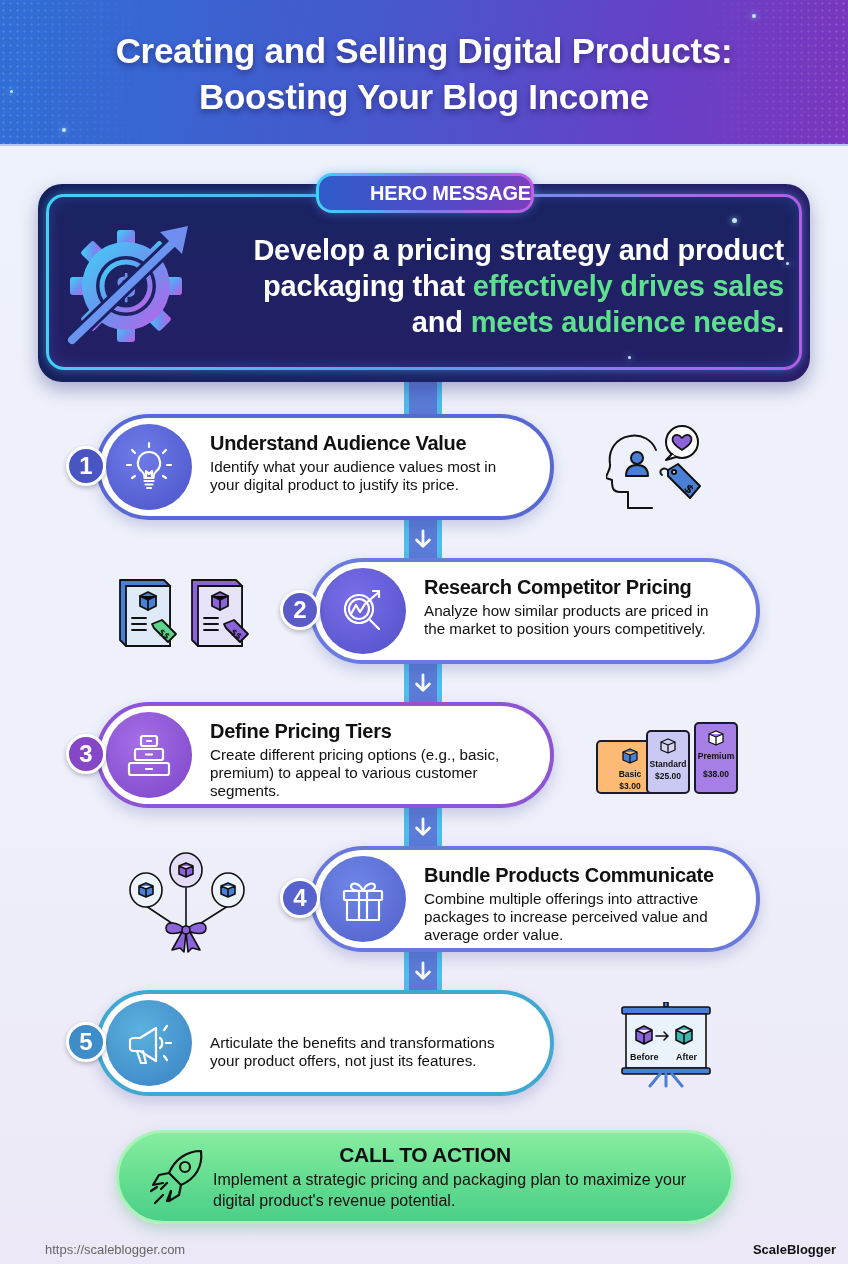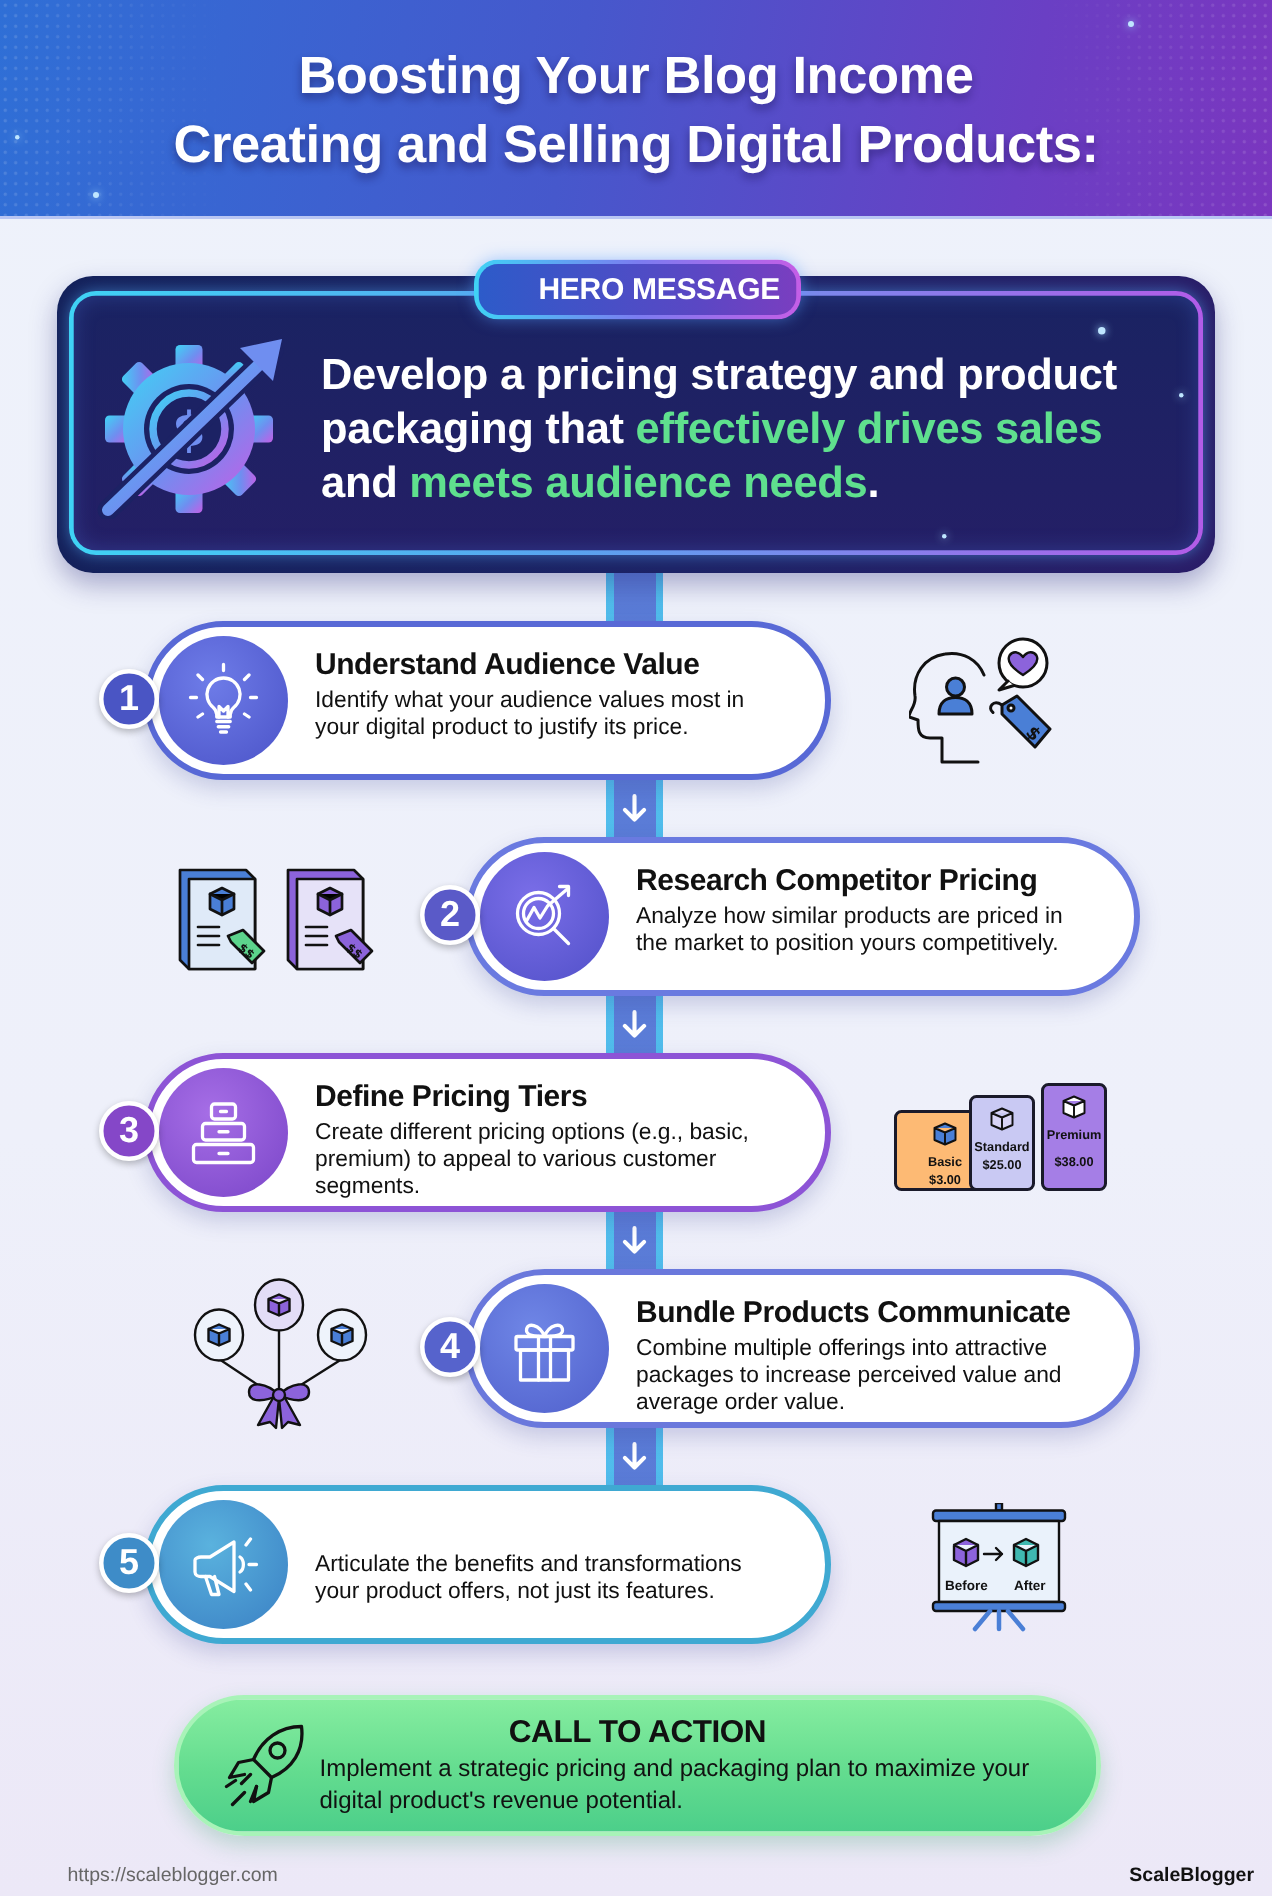--- a/index.html
+++ b/index.html
@@ -55,28 +55,28 @@
     background: linear-gradient(#1a2362,#241f66) padding-box,
                 linear-gradient(90deg, #3fd3f5, #5aa3ef 45%, #b25ce8) border-box;
     box-shadow: 0 0 10px rgba(90,180,255,0.5), inset 0 0 14px rgba(90,140,255,0.25);
   }
   .hero-badge {
     position: absolute; left: 316px; top: 173px; width: 218px; height: 40px;
     border-radius: 16px;
     border: 3px solid transparent;
     background: linear-gradient(90deg,#2d5bc9,#5b47c4 70%,#7a3ec0) padding-box,
                 linear-gradient(90deg,#3fd3f5,#7b7cf0,#c45ee6) border-box;
-    color: #fff; font-weight: 700; font-size: 20px; text-align: left; line-height: 34px;
+    color: #fff; font-weight: 700; font-size: 20px; text-align: right; line-height: 34px;
     box-shadow: 0 0 10px rgba(90,160,255,0.5);
     z-index: 3; letter-spacing: -0.2px; padding-left: 40px;
   }
   .hero-icon { position: absolute; left: 64px; top: 222px; width: 130px; height: 124px; }
   .hero-text {
     position: absolute; left: 214px; top: 232px; width: 570px;
-    color: #fff; font-weight: 700; font-size: 29px; line-height: 36px; letter-spacing: -0.2px;
+    color: #fff; font-weight: 700; font-size: 29px; line-height: 36px; letter-spacing: -0.2px; text-align: right;
   }
   .hero-text .hl { color: #5fe08e; }
 
   
   .card {
     position: absolute; height: 106px; border-radius: 53px;
     background: #fff;
     border: 4px solid #5a6fd7;
     box-shadow: 0 6px 14px rgba(60,70,150,0.22);
   }
@@ -138,22 +138,22 @@
 </style>
 </head>
 <body>
 
 <div class="header">
   <div class="dots"></div>
   <span class="spark" style="left:752px;top:14px;width:4px;height:4px;"></span>
   <span class="spark" style="left:62px;top:128px;width:4px;height:4px;"></span>
   <span class="spark" style="left:10px;top:90px;width:3px;height:3px;"></span>
   <div class="title">
+    <div>Creating and Selling Digital Products:</div>
     <div>Boosting Your Blog Income</div>
-    <div>Creating and Selling Digital Products:</div>
   </div>
 </div>
 
 <div class="spine"></div>
 <div class="arrow-seg" style="top:518px;">
   <svg viewBox="0 0 24 24">
       <path d="M12 3v17M5 13l7 7 7-7" stroke="#fff" stroke-width="3" fill="none" stroke-linecap="round" stroke-linejoin="round"></path>
     </svg>
 </div>
 <div class="arrow-seg" style="top:662px;">

